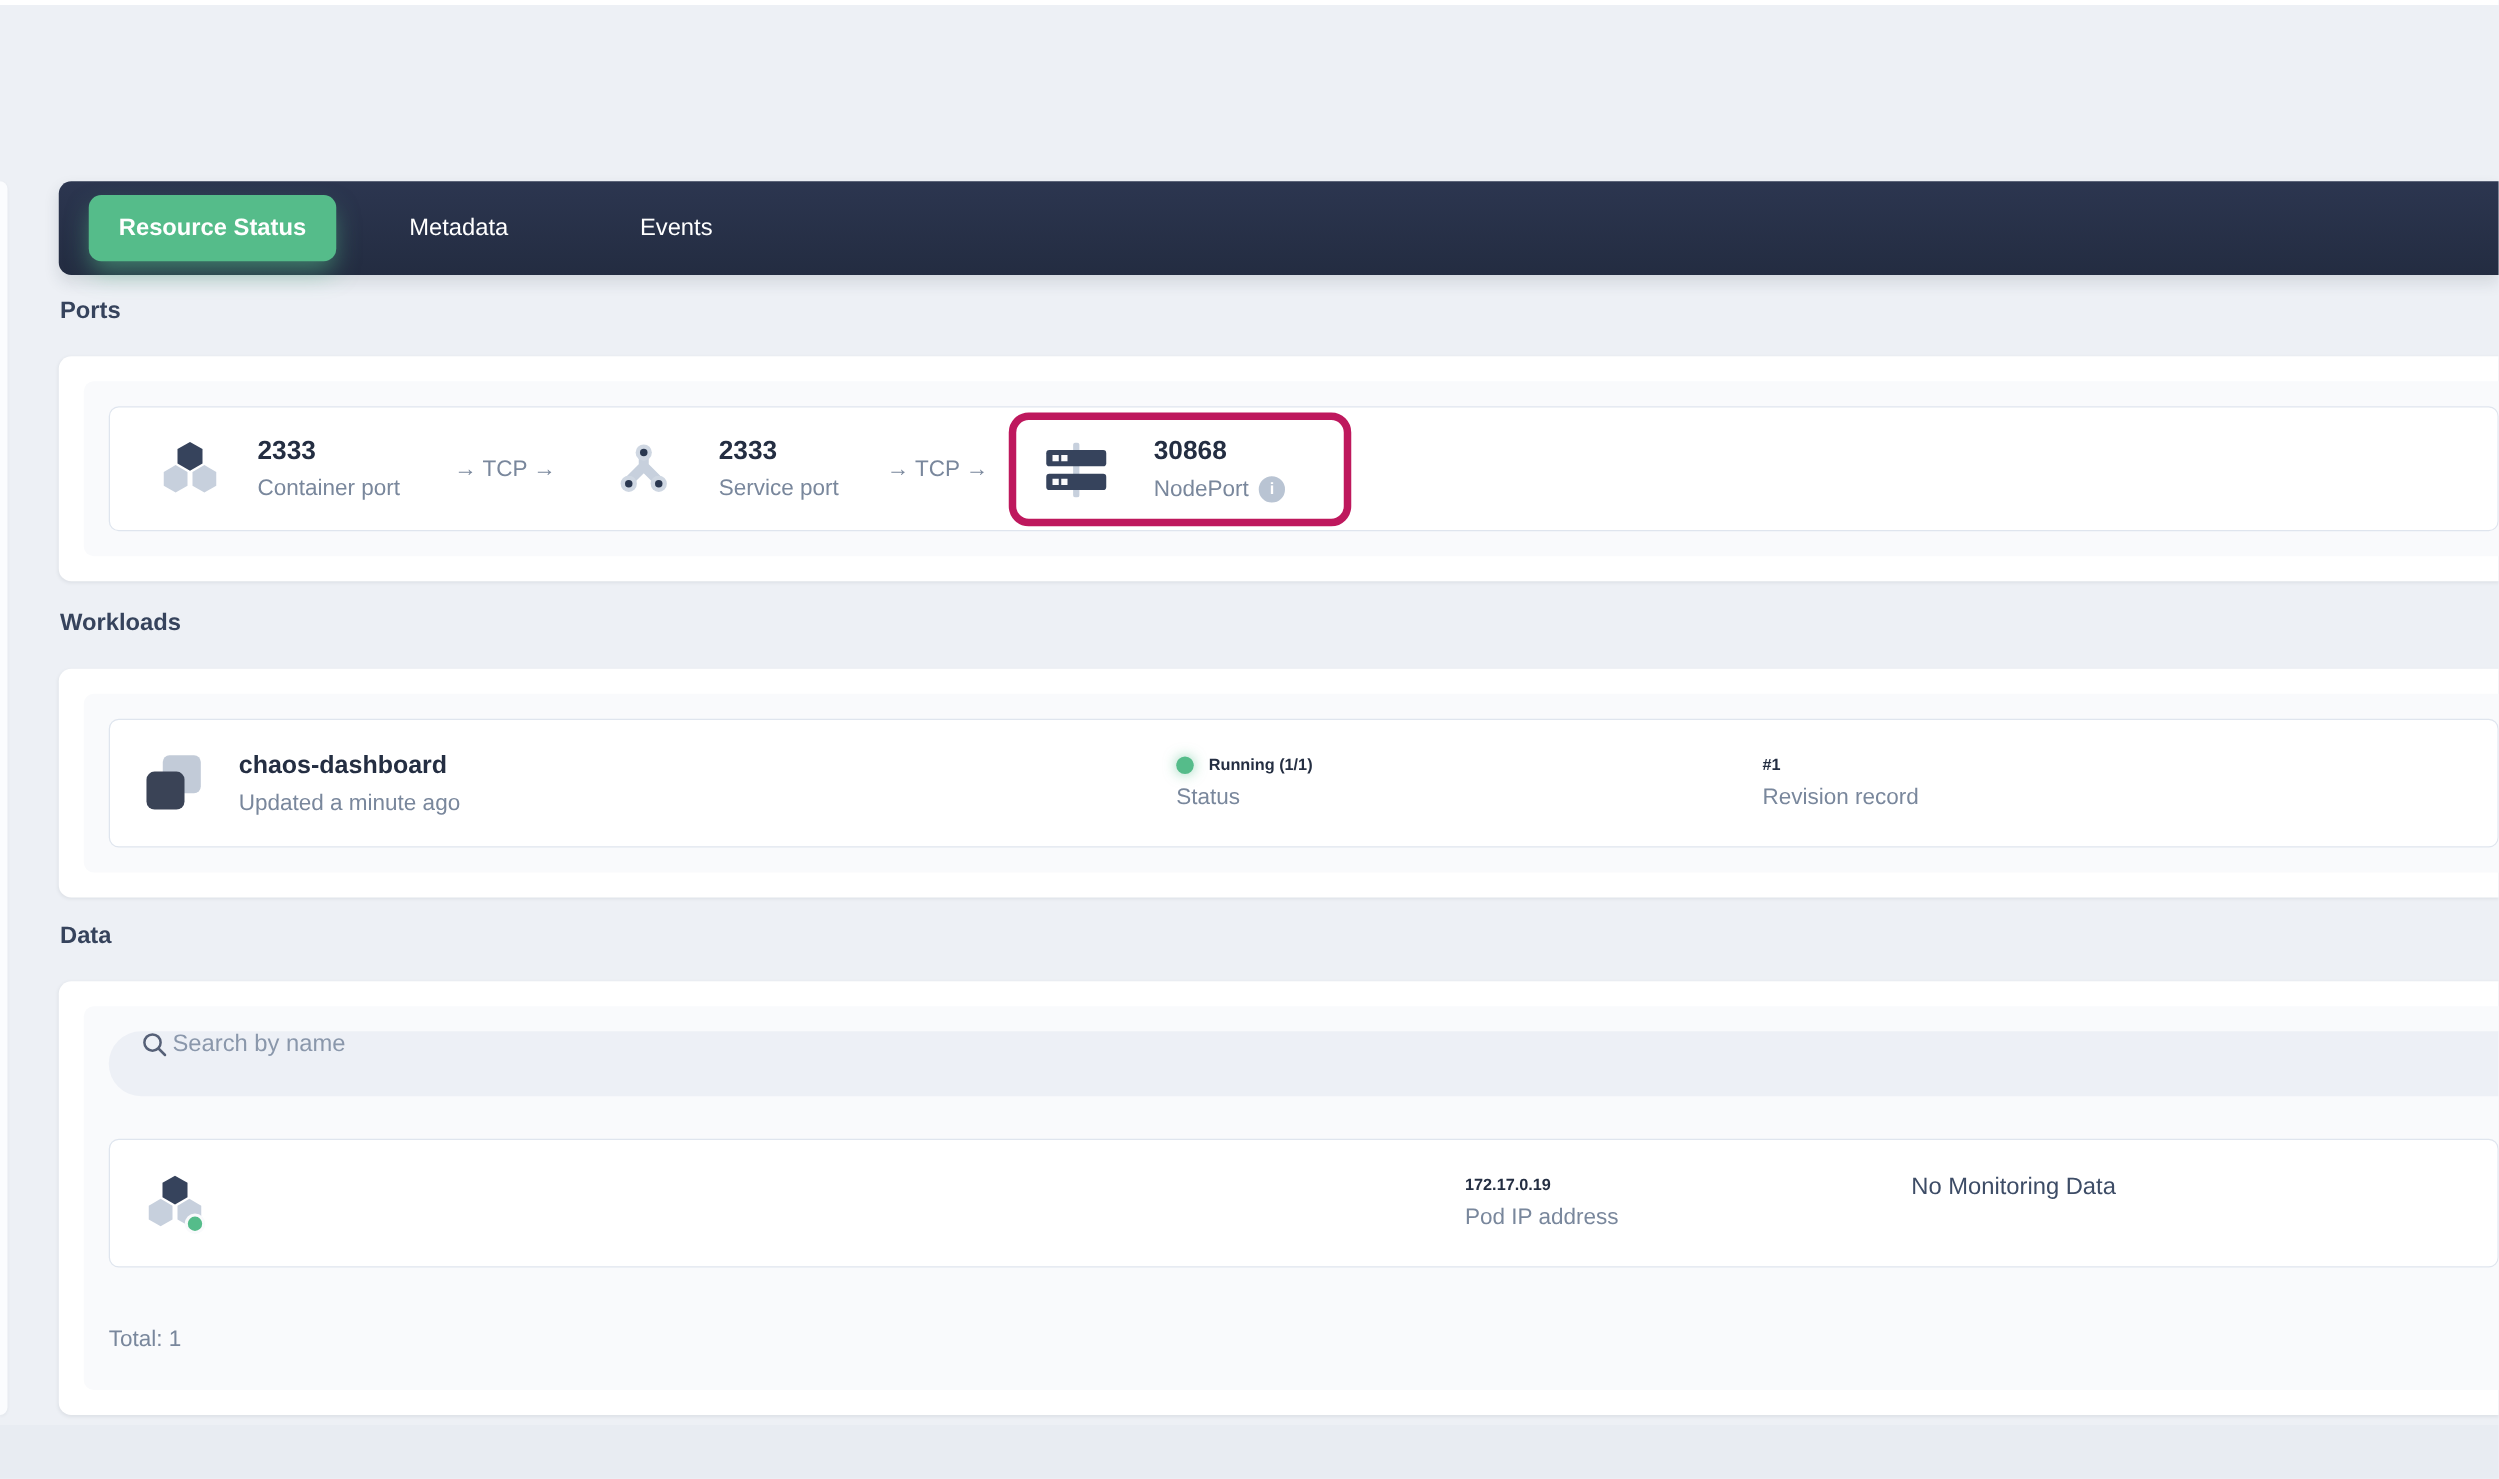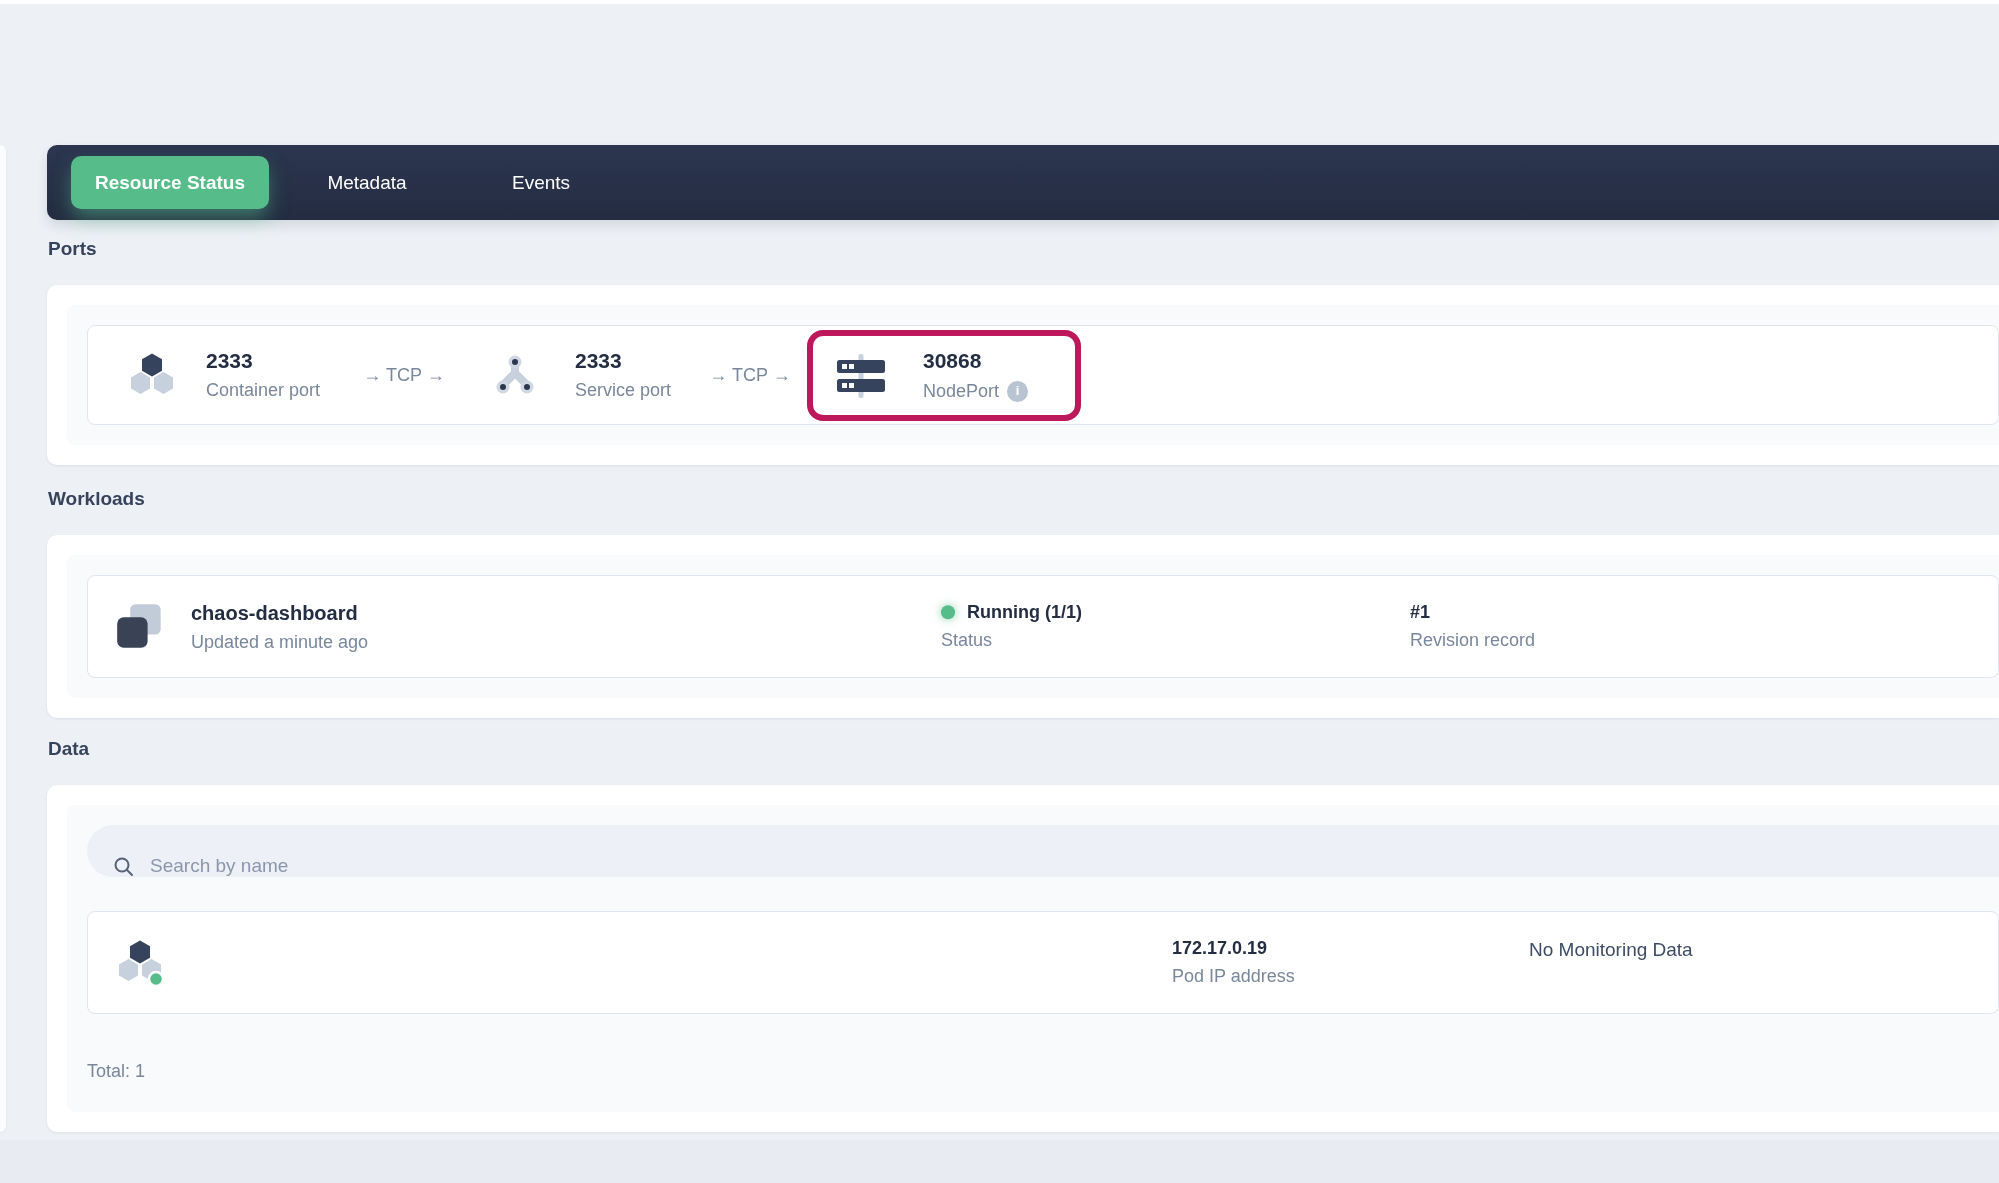--- a/index.html
+++ b/index.html
@@ -45,21 +45,21 @@
 
   .panel { position:absolute; left:20px; right:0; top:20px; bottom:20px;
     background:#f9fafc; border-radius:8px 0 0 8px; padding:20px 0 20px 20px; }
 
   .row { position:relative; background:#fff; border:1px solid #dfe5ee; border-radius:8px; width:100%; }
   .row-ports { height:100px; }
   .row-workload, .row-pod { height:103px; cursor:pointer; }
 
   .stack { position:absolute; top:50%; transform:translateY(-50%); display:flex; flex-direction:column; gap:8px; }
   .v  { font-size:21px; font-weight:700; color:#242e42; line-height:1.1; white-space:nowrap; }
-  .v2 { font-size:18px; font-weight:700; color:#242e42; line-height:1.15; white-space:nowrap; }
+  .v2 { font-size:13px; font-weight:700; color:#242e42; line-height:1.15; white-space:nowrap; }
   .l  { font-size:18px; font-weight:400; color:#79879c; line-height:1.15; white-space:nowrap; }
 
   .icon-abs { position:absolute; top:50%; transform:translateY(-50%); }
 
   .arrow { position:absolute; top:50%; transform:translateY(-50%); width:88px; text-align:center;
     font-size:18px; color:#79879c; white-space:nowrap; }
   .arrow1 { left:272px; } .arrow2 { left:618px; }
 
   .highlight-box { position:absolute; left:719px; top:4px; width:274px; height:91px;
     border:6px solid #be185d; border-radius:16px; display:flex; align-items:center;
@@ -71,21 +71,21 @@
   .label-with-info { display:flex; align-items:flex-end; }
 
   .status-line { display:flex; align-items:center; gap:12px; }
   .status-dot { width:14px; height:14px; border-radius:50%; background:#55bc8a;
     box-shadow:0 0 10px rgba(85,188,138,.65); }
 
   .monitoring { position:absolute; left:1441px; top:27px; font-size:19px; color:#3d4c66; white-space:nowrap; }
 
   
   .search-pill { height:52px; border-radius:26px 0 0 26px; background:#edf0f6;
-    display:flex; align-items:flex-end; padding-left:26px; gap:16px; }
+    display:flex; align-items:flex-start; padding-left:26px; gap:4px; }
   .search-pill input { flex:1; min-width:0; border:none; outline:none; background:transparent;
     font-family:inherit; font-size:19px; color:#36435c; }
   .search-pill input::placeholder { color:#8a97ab; }
 
   .row-pod { margin-top:34px; }
   .total { margin-top:47px; font-size:18px; color:#79879c; }
 </style>
 </head>
 <body>
 

